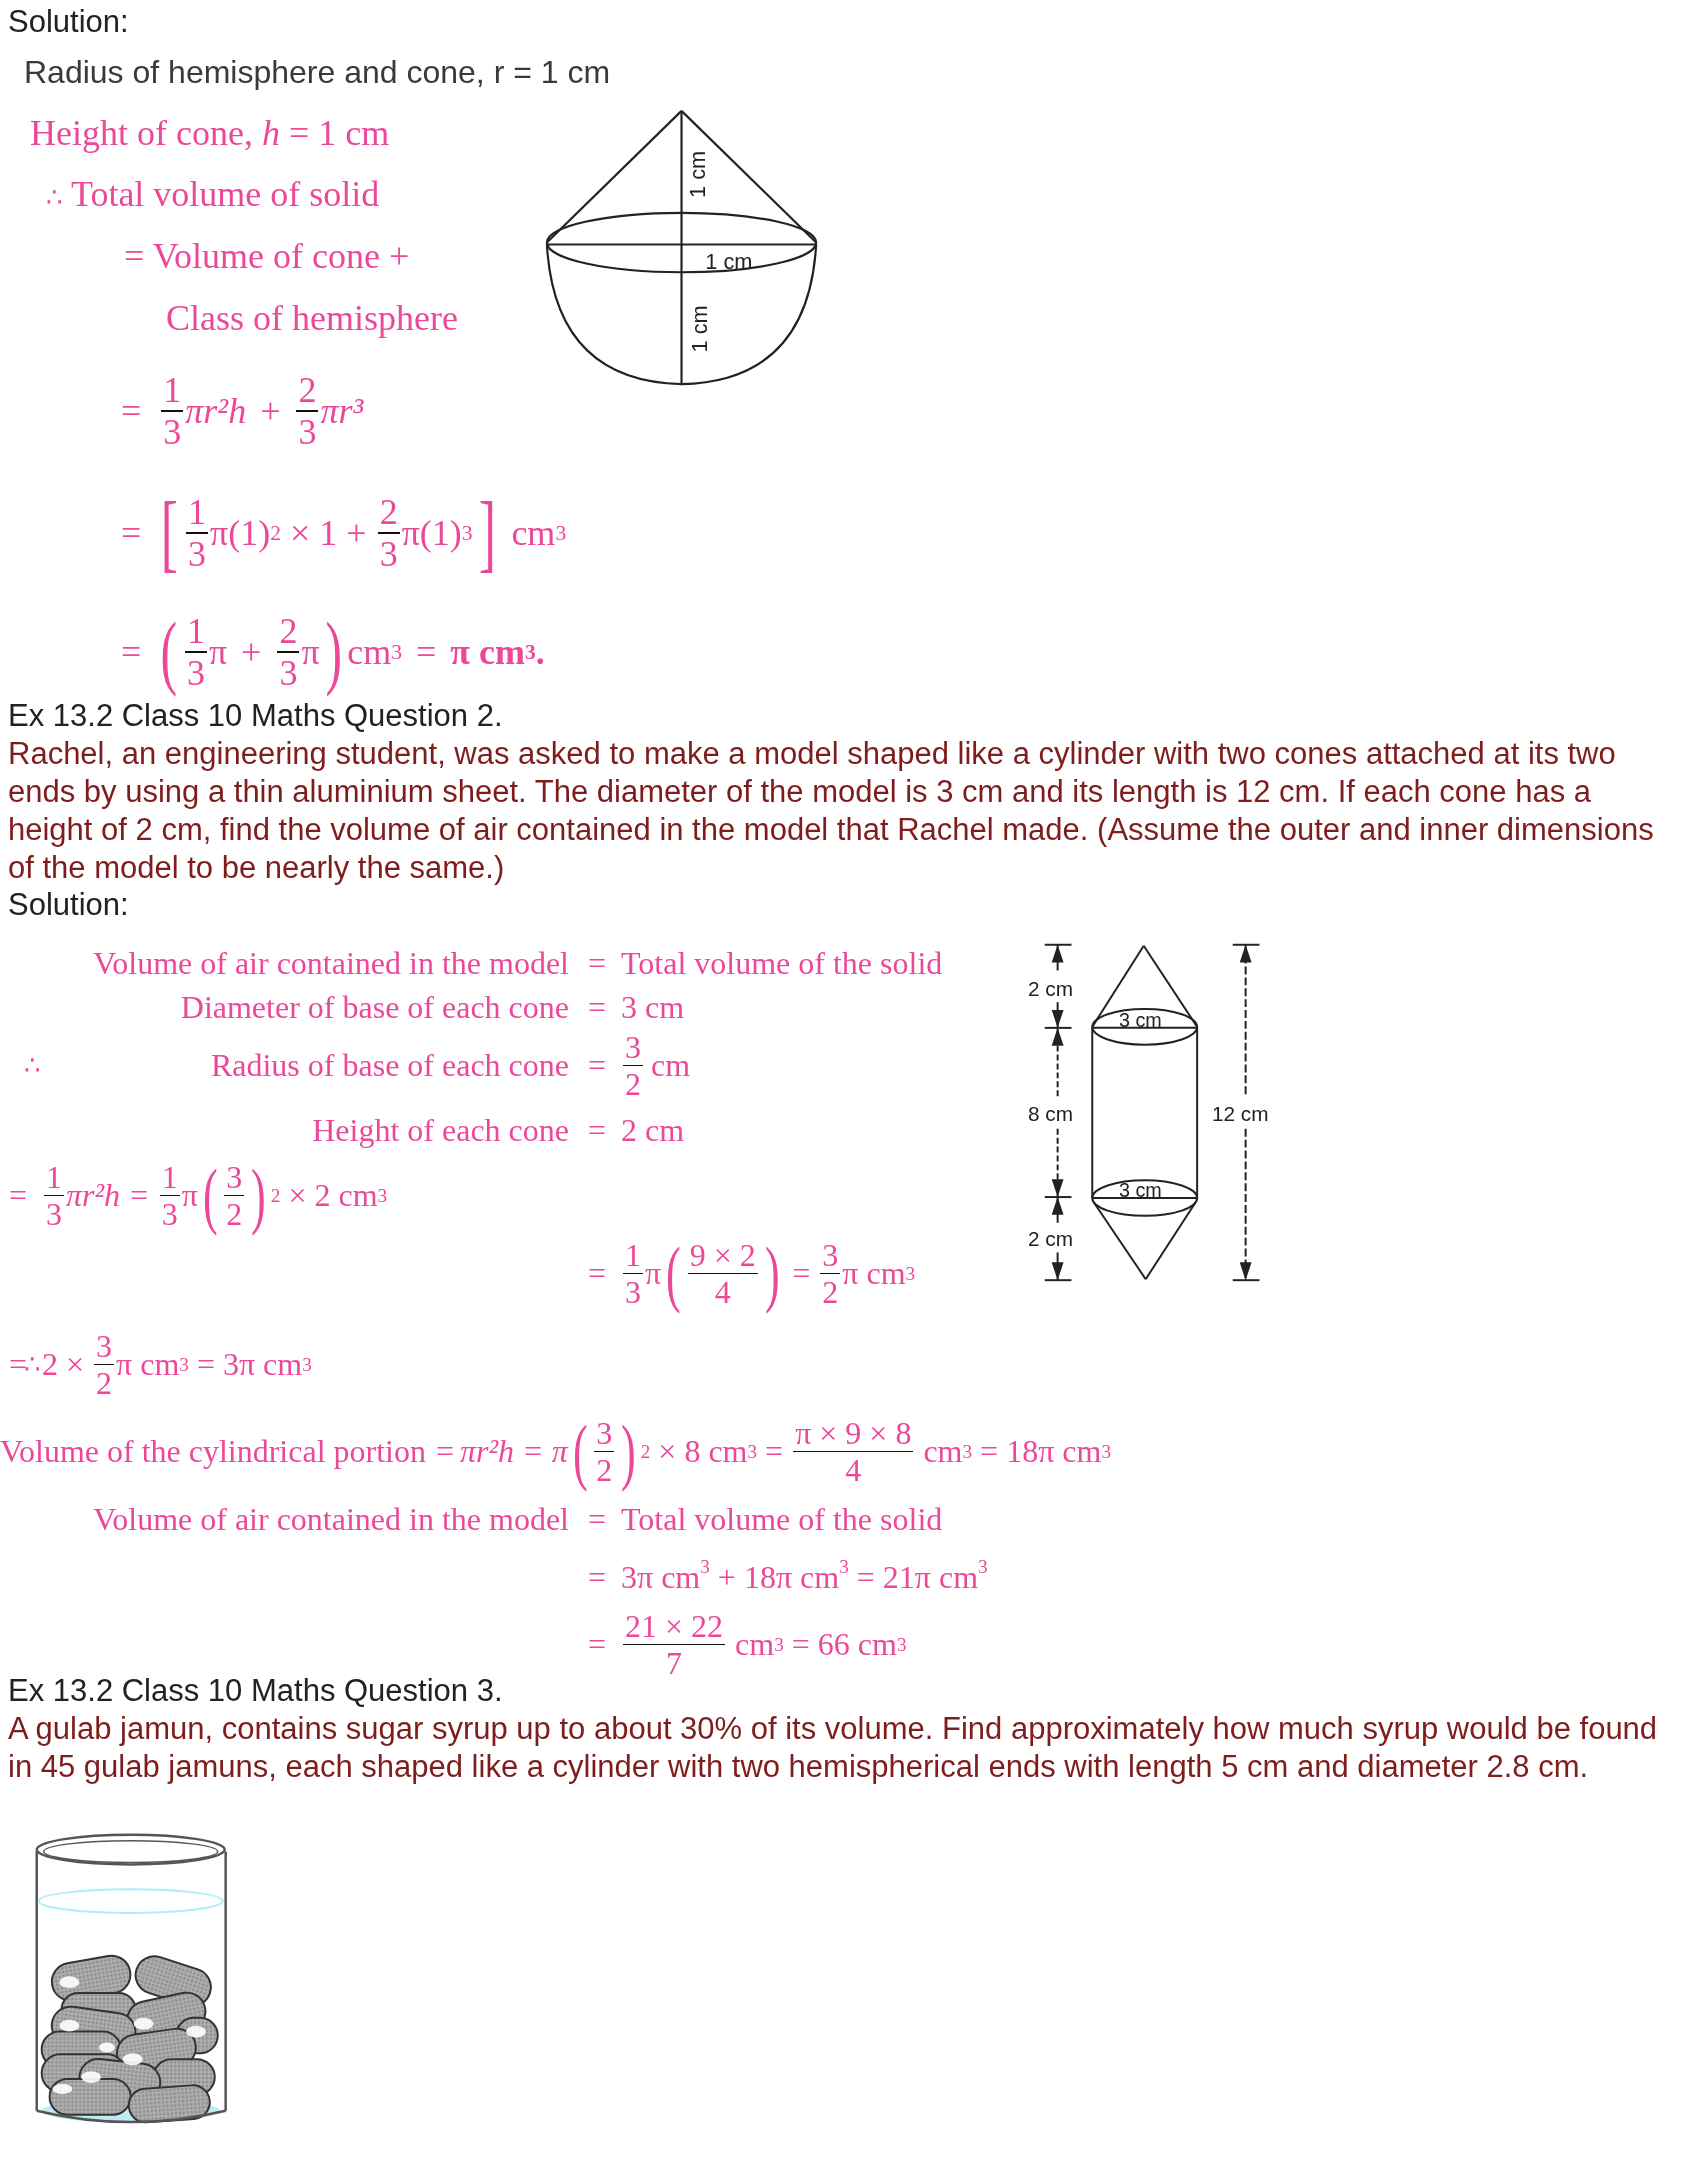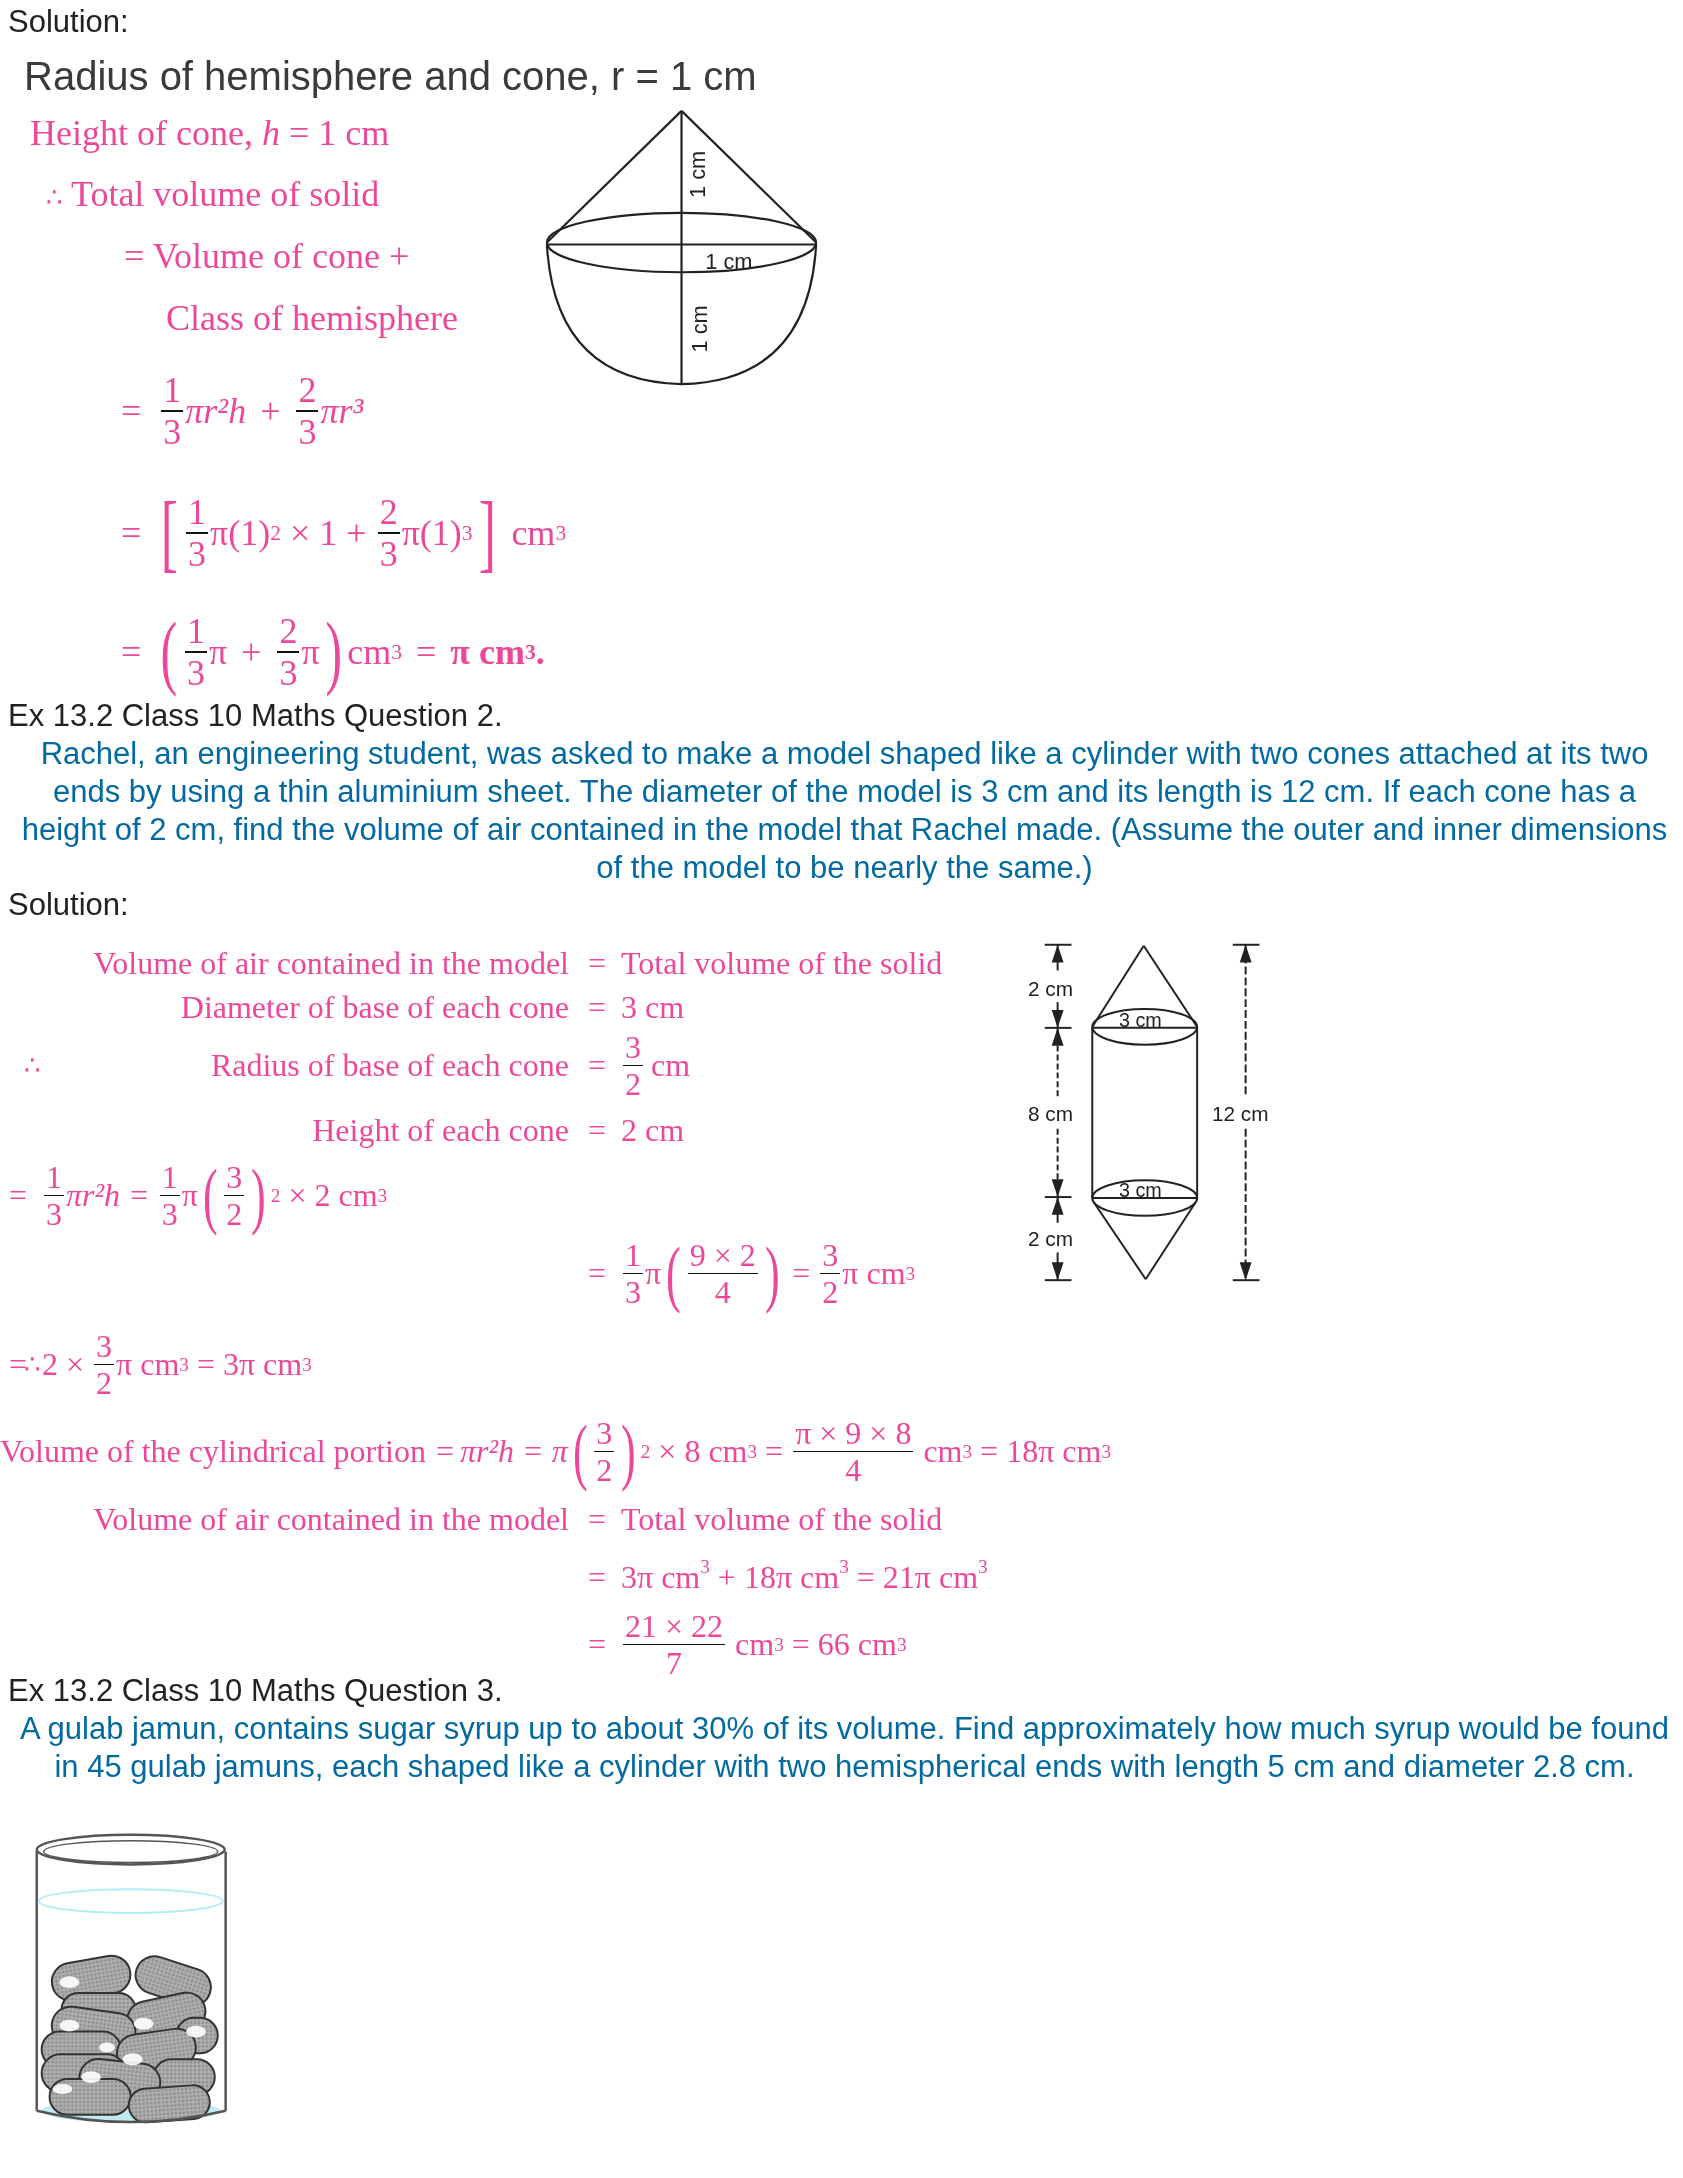--- a/index.html
+++ b/index.html
@@ -1,36 +1,36 @@
 <!DOCTYPE html>
 <html><head>
 <meta charset="utf-8">
 <style>
   html, body { margin:0; padding:0; background:#fff; }
   body { width:1683px; height:2178px; position:relative; overflow:hidden; color:#1a1a1a; }
   .abs { position:absolute; white-space:nowrap; }
   .sans { font-family:"Liberation Sans", sans-serif; font-size:31px; color:#222; }
-  .sans-gray { font-family:"Liberation Sans", sans-serif; font-size:40px; color:#3a3a3a; }
+  .sans-gray { font-family:"Liberation Sans", sans-serif; font-size:32px; color:#3a3a3a; }
   .serif { font-family:"Liberation Serif", serif; color:#ec4899; }
   .s36 { font-size:36px; }
   .s33 { font-size:32px; }
   .frac { display:inline-flex; flex-direction:column; align-items:center; vertical-align:middle; line-height:1; margin:0 2px; }
   .frac .num { border-bottom:2px solid #111; padding:0 2px 2px 2px; }
   .frac .den { padding-top:2px; }
   .frac.thin .num { border-bottom-width:1.5px; }
   sup { font-size:0.6em; vertical-align:0.8em; line-height:0; }
   .big-paren { font-size:2.3em; vertical-align:middle; font-weight:100; transform:scaleX(0.6); display:inline-block; line-height:1; }
   .bracket { font-size:2.4em; vertical-align:middle; line-height:1; display:inline-block; transform:scaleX(0.6); }
   .row { display:flex; align-items:center; }
   .lbl { text-align:right; width:569px; padding-right:10px; }
   .eq { width:36px; text-align:center; }
   .rhs { padding-left:6px; }
   .b { font-weight:bold; }
   .it { font-style:italic; }
-  .para { font-family:"Liberation Sans", sans-serif; font-size:31px; color:#0369a1; width:1673px; line-height:38px; white-space:normal;text-align:center; }
+  .para { font-family:"Liberation Sans", sans-serif; font-size:31px; color:#7f1d1d; width:1673px; line-height:38px; white-space:normal; }
   svg text { font-family:"Liberation Sans", sans-serif; }
 </style>
 </head>
 <body>
 
 <div class="abs sans" style="left:8px; top:4px;">Solution:</div>
 <div class="abs sans-gray" style="left:24px; top:54px;">Radius of hemisphere and cone, r = 1 cm</div>
 
 <div class="abs serif s36" style="left:30px; top:112px;">
   <span>Height of cone, </span><span class="it">h</span><span> = 1 cm</span>

